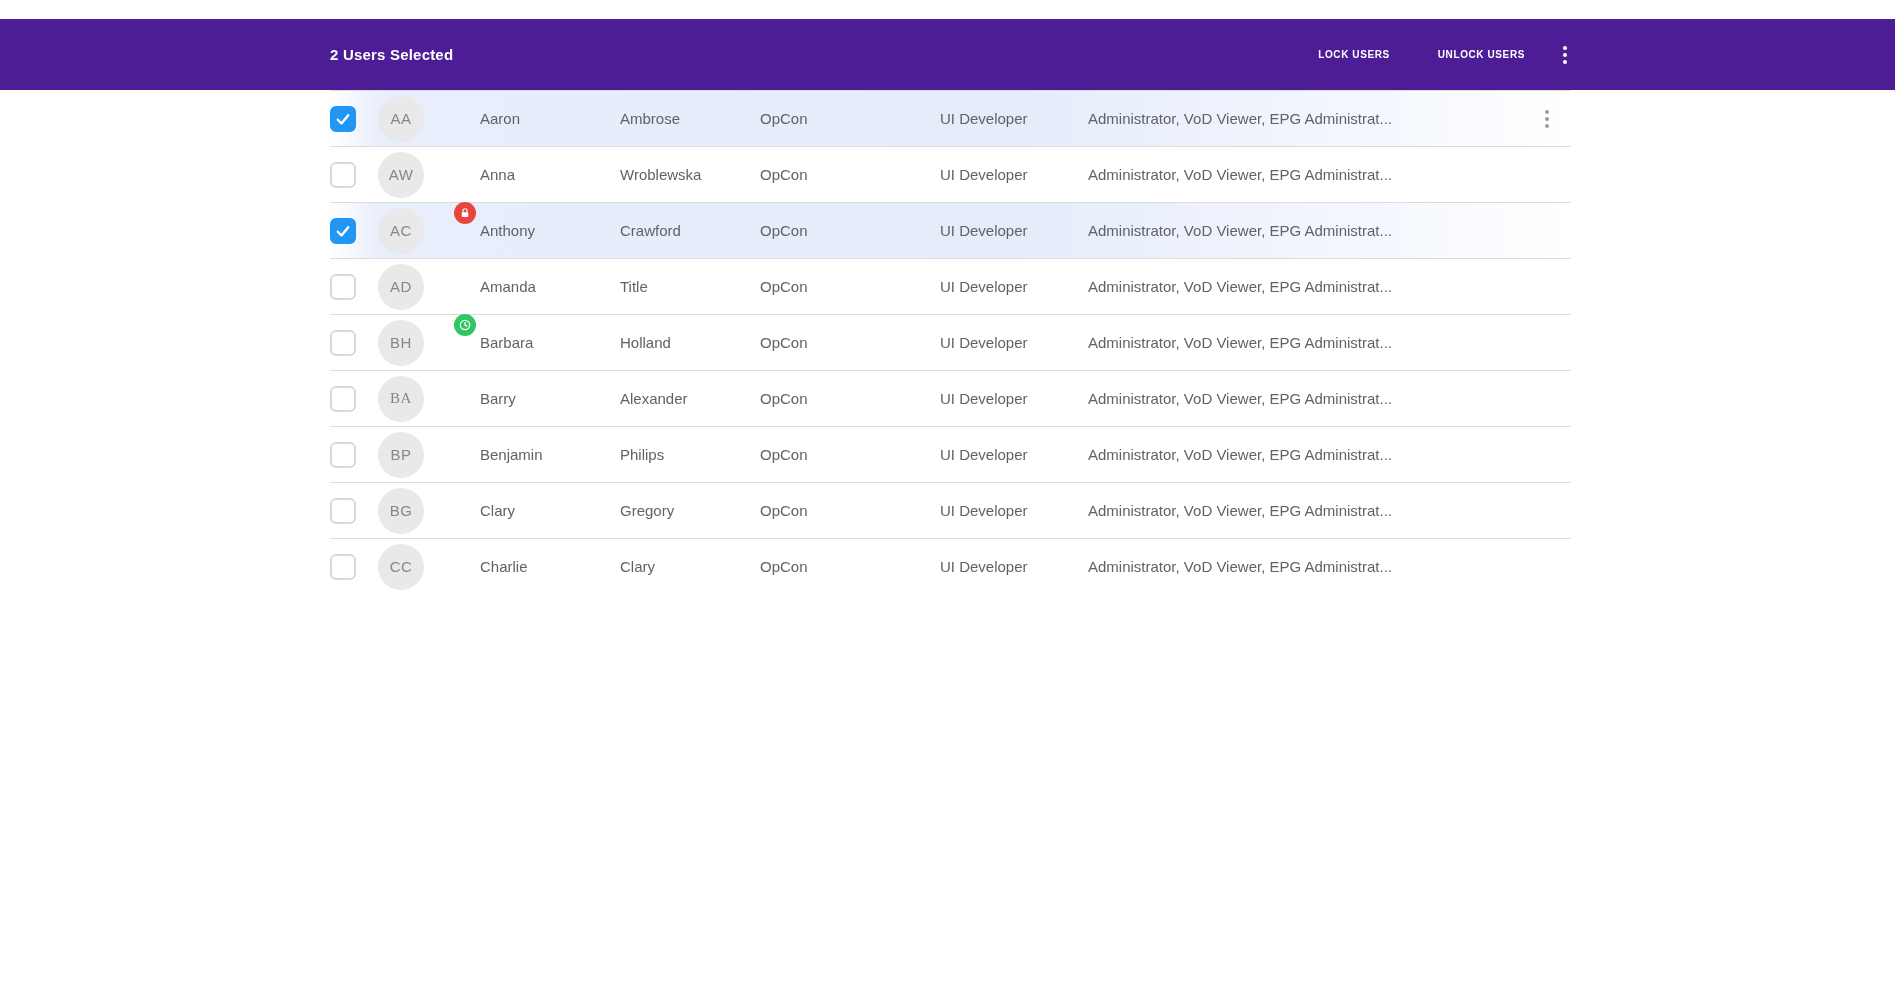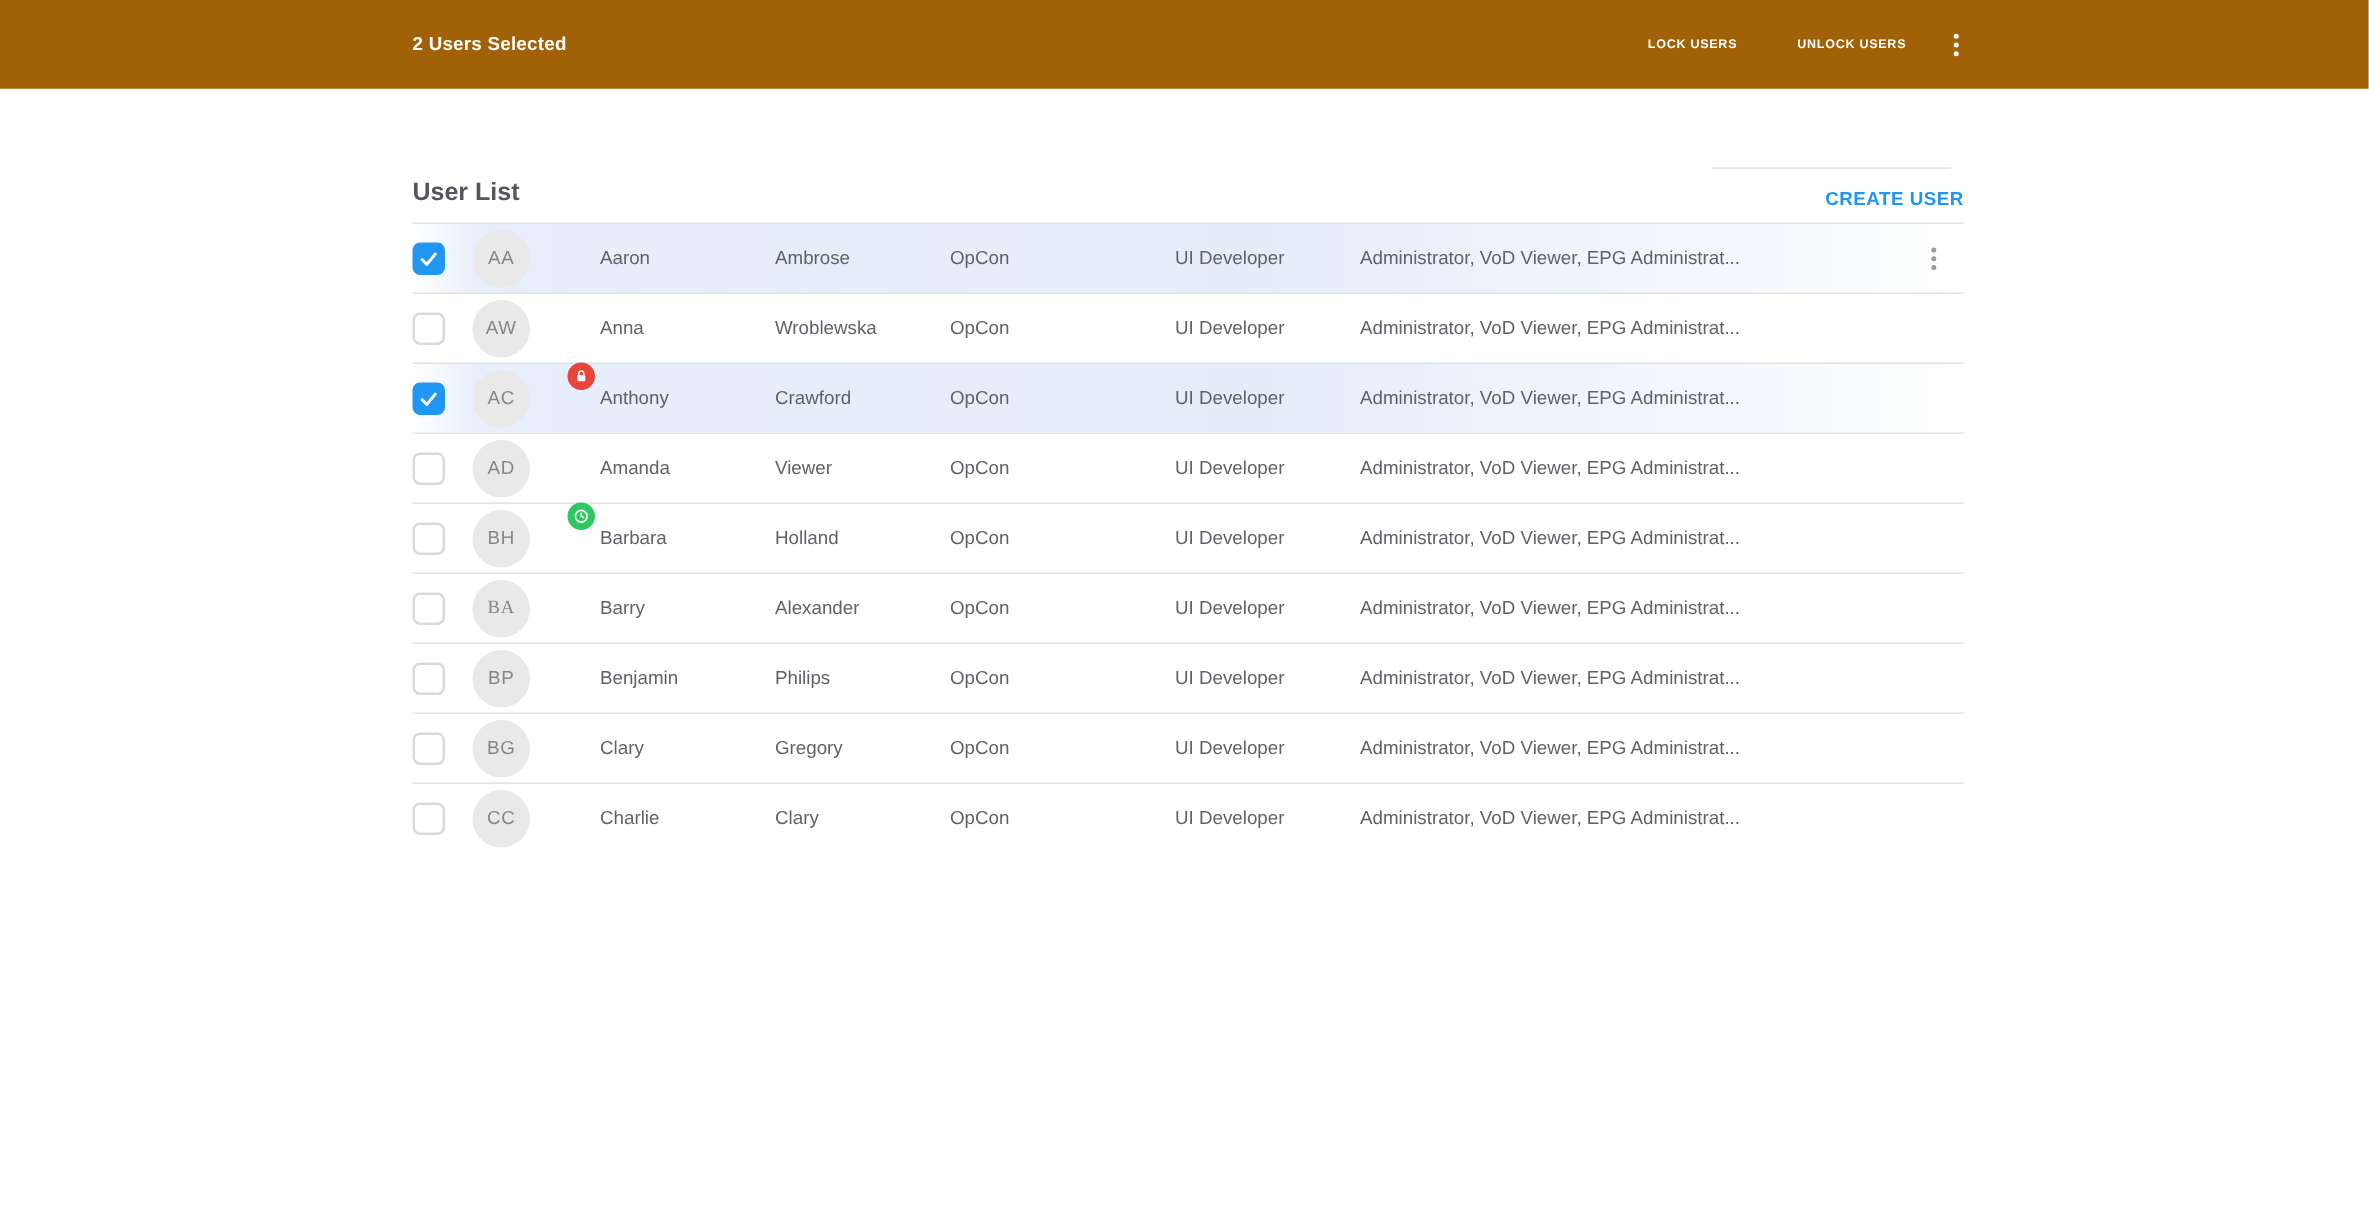--- a/index.html
+++ b/index.html
@@ -1,23 +1,23 @@
 <!DOCTYPE html>
 <html><head>
 <meta charset="utf-8">
 <style>
   * { margin: 0; padding: 0; box-sizing: border-box; }
   html, body { width: 1895px; height: 982px; background: #ffffff; overflow: hidden; }
   body { font-family: "Liberation Sans", "DejaVu Sans", sans-serif; }
 
   
   .appbar {
-    height: 71px; background: #a16207; color: #ffffff;
+    height: 71px; background: #4c1d95; color: #ffffff;
     display: flex; align-items: center;
-    padding-left: 330px; padding-right: 318px;
+    padding-left: 330px; padding-right: 318px; margin-top: 19px;
   }
   .appbar .selection-text { font-size: 15px; font-weight: 700; letter-spacing: 0.2px; }
   .appbar .spacer { flex: 1; }
   .appbar .bar-btn {
     background: none; border: none; color: #ffffff; cursor: pointer;
     font-family: inherit; font-size: 10px; font-weight: 700; letter-spacing: 0.6px;
     margin-left: 44px; padding: 6px 2px;
   }
   .kebab { display: inline-flex; flex-direction: column; align-items: center; gap: 3px;
            padding: 6px 10px; cursor: pointer; background: none; border: none; }
@@ -96,27 +96,20 @@
   <button class="bar-btn">UNLOCK USERS</button>
   <button class="kebab" aria-label="more options">
     <i></i>
       <i></i>
       <i></i>
   </button>
 </header>
 
 <main class="content">
 
-  <div class="page-header">
-    <h1 class="page-title">User List</h1>
-    <div class="header-right">
-      <input class="search-input" type="text" placeholder="" style="">
-      <button class="create-user">CREATE USER</button>
-    </div>
-  </div>
 
 
   <div id="table-body">
   <div class="grid-row row selected">
     <span class="checkbox checked">
       <svg width="18" height="18" viewBox="0 0 24 24">
         <polyline points="5,13 10,18 19,7" fill="none" stroke="#ffffff" stroke-width="3.2" stroke-linecap="round" stroke-linejoin="round"></polyline>
       </svg>
     </span>
     <span class="cell" style="overflow:visible;">
@@ -204,21 +197,21 @@
     <span class="cell" style="overflow:visible;">
       <span class="avatar-wrap">
         <span class="avatar">
               <span class="initials">AD</span>
             </span>
         
         
       </span>
     </span>
     <span class="cell forename">Amanda</span>
-    <span class="cell surname">Viewer</span>
+    <span class="cell surname">Title</span>
     <span class="cell department">OpCon</span>
     <span class="cell job-title">UI Developer</span>
     <span class="cell roles">Administrator, VoD Viewer, EPG Administrat...</span>
     <button class="kebab gray row-kebab" aria-label="row options">
       <i></i>
           <i></i>
           <i></i>
     </button>
   </div>
 

